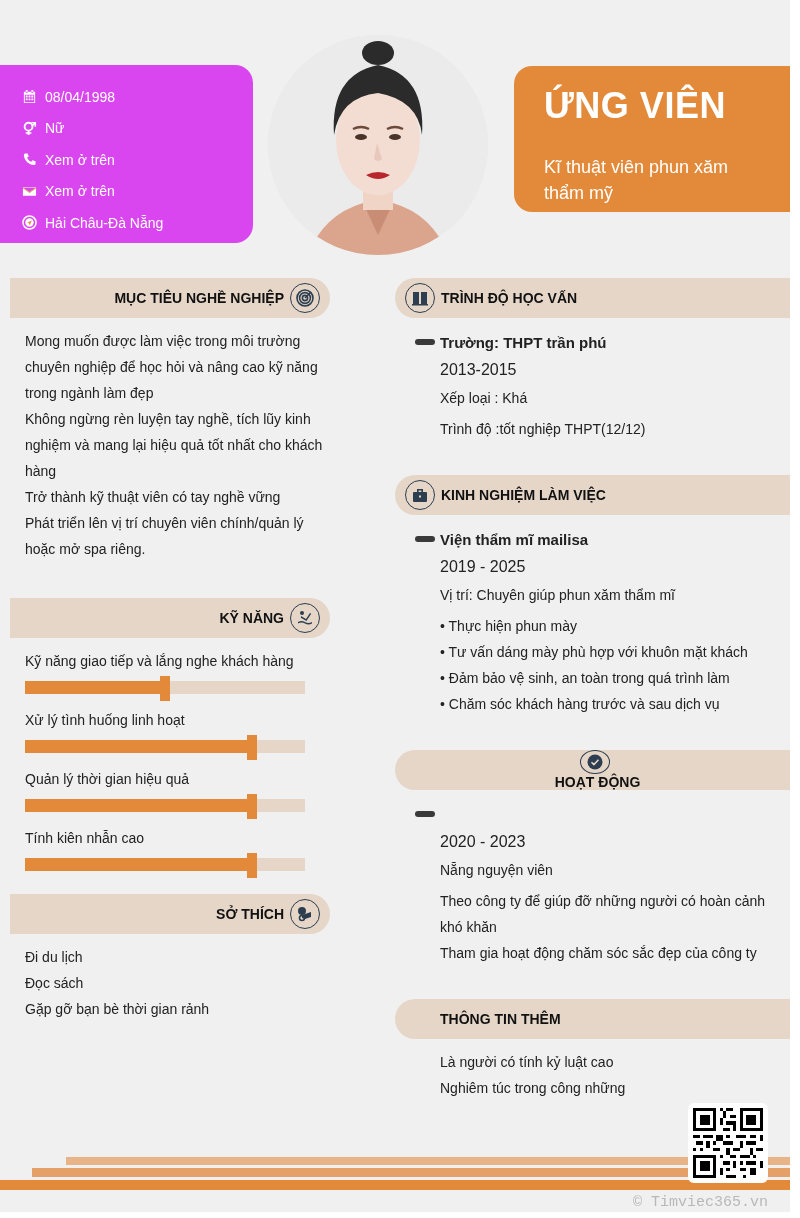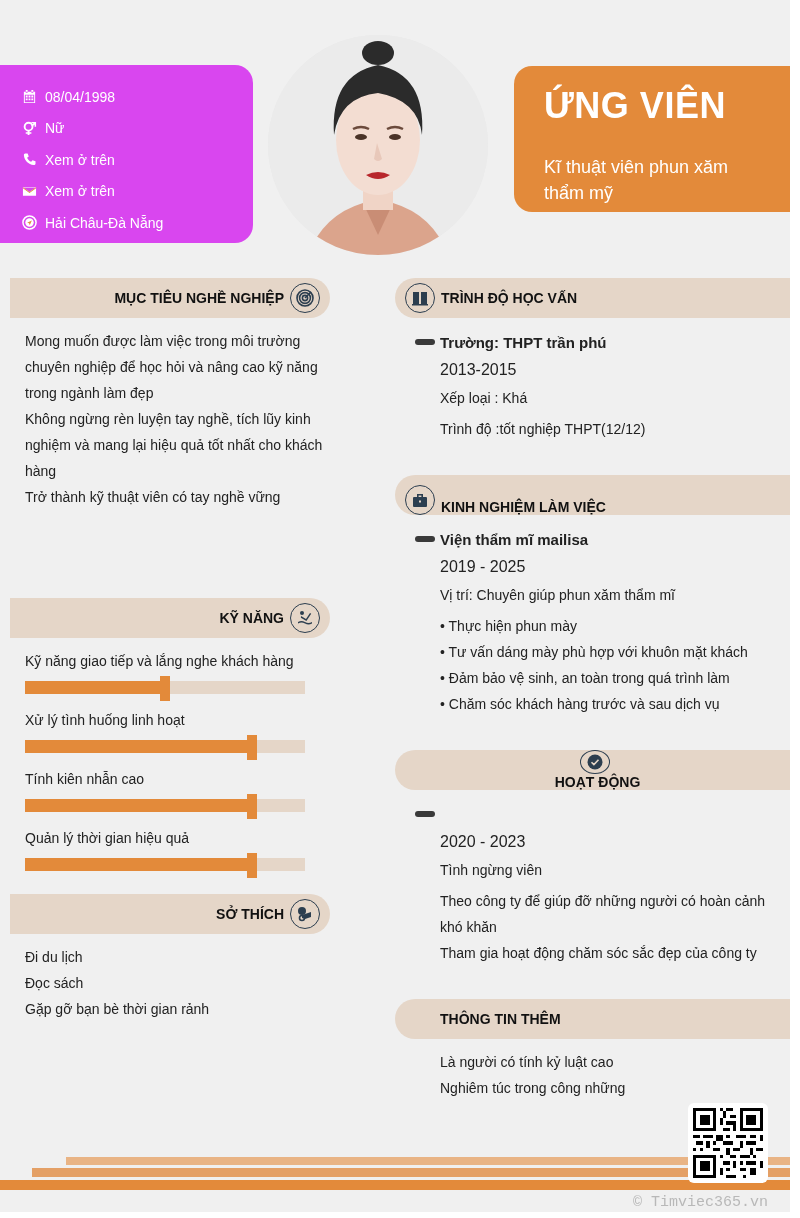--- a/index.html
+++ b/index.html
@@ -138,20 +138,21 @@
           <circle cx="9" cy="9" r="5.4" fill="none" stroke="#2c3e4f" stroke-width="1.6"></circle>
           <circle cx="9" cy="9" r="2.6" fill="none" stroke="#2c3e4f" stroke-width="1.6"></circle>
           <path d="M9 9l6-6" stroke="#2c3e4f" stroke-width="1.6"></path>
         </svg>
       </span>
   </div>
   <div class="text-block muc-tieu">
     <div>Mong muốn được làm việc trong môi trường chuyên nghiệp để học hỏi và nâng cao kỹ năng trong ngành làm đẹp</div>
     <div>Không ngừng rèn luyện tay nghề, tích lũy kinh nghiệm và mang lại hiệu quả tốt nhất cho khách hàng</div>
     <div>Trở thành kỹ thuật viên có tay nghề vững</div>
+    <div>Phát triển lên vị trí chuyên viên chính/quản lý hoặc mở spa riêng.</div>
   </div>
 
   <div class="sec-head left" style="top:598px;">
     <span>KỸ NĂNG</span>
     <span class="sec-icon">
         <svg viewBox="0 0 18 18">
           <circle cx="6" cy="4" r="2"></circle>
           <path d="M5 7l5 3 4-6 1.2.8-4.8 7.2-5.5-3.2z"></path>
           <path d="M2 13q3.5-2 7 0t7 0v1.6q-3.5 2-7 0t-7 0z"></path>
         </svg>
@@ -166,28 +167,28 @@
         </div>
     </div>
     <div class="skill">
       <div class="label">Xử lý tình huống linh hoạt</div>
       <div class="track">
           <div class="fill" style="width:83%"></div>
           <div class="knob" style="left:222px"></div>
         </div>
     </div>
     <div class="skill">
-      <div class="label">Tính kiên nhẫn cao</div>
+      <div class="label">Quản lý thời gian hiệu quả</div>
       <div class="track">
           <div class="fill" style="width:83%"></div>
           <div class="knob" style="left:222px"></div>
         </div>
     </div>
     <div class="skill">
-      <div class="label">Quản lý thời gian hiệu quả</div>
+      <div class="label">Tính kiên nhẫn cao</div>
       <div class="track">
           <div class="fill" style="width:83%"></div>
           <div class="knob" style="left:222px"></div>
         </div>
     </div>
   </div>
 
   <div class="sec-head left" style="top:894px;">
     <span>SỞ THÍCH</span>
     <span class="sec-icon">
@@ -219,21 +220,21 @@
         <span>Trường: THPT trần phú</span>
       </div>
     <div class="sub">
       <div class="date">2013-2015</div>
       <div class="line">Xếp loại : Khá</div>
       <div class="gap"></div>
       <div class="line">Trình độ :tốt nghiệp THPT(12/12)</div>
     </div>
   </div>
 
-  <div class="sec-head right" style="top:475px;align-items:flex-end;">
+  <div class="sec-head right" style="top:475px;">
     <span class="sec-icon">
         <svg viewBox="0 0 18 18">
           <path d="M6 3h6v3h-1.6V4.6H7.6V6H6z"></path>
           <rect x="2" y="6" width="14" height="10" rx="1"></rect>
           <rect x="8" y="9.5" width="2" height="2" fill="#e5d6c8"></rect>
         </svg>
       </span>
     <span>KINH NGHIỆM LÀM VIỆC</span>
   </div>
   <div class="entry" style="top:526px;">
@@ -260,21 +261,21 @@
         </svg>
       </span>
     <span>HOẠT ĐỘNG</span>
   </div>
   <div class="entry" style="top:801px;">
     <div class="head">
         <span class="dash"></span>
       </div>
     <div class="sub">
       <div class="date">2020 - 2023</div>
-      <div class="line">Tình ngừng viên</div>
+      <div class="line">Nẵng nguyện viên</div>
       <div class="gap"></div>
       <div class="line">Theo công ty để giúp đỡ những người có hoàn cảnh khó khăn</div>
       <div class="line">Tham gia hoạt động chăm sóc sắc đẹp của công ty</div>
     </div>
   </div>
 
   <div class="sec-head right" style="top:999px; padding-left:45px;">
     <span>THÔNG TIN THÊM</span>
   </div>
   <div class="text-block more">

